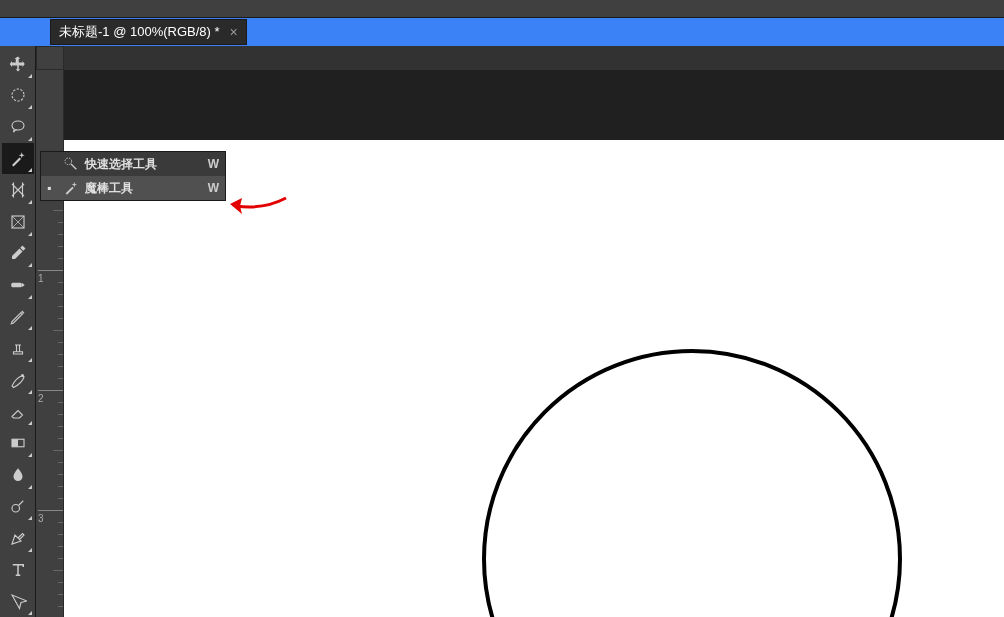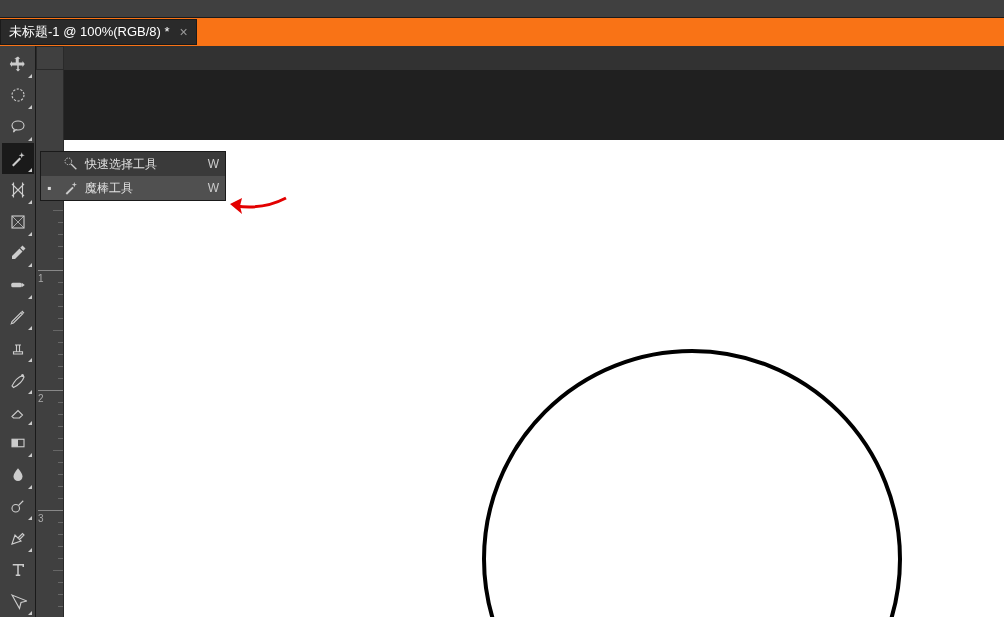--- a/index.html
+++ b/index.html
@@ -13,23 +13,24 @@
       overflow: hidden;
       position: relative;
     }
     .top-bar {
       height: 18px;
       background: #404040;
       border-bottom: 1px solid #1a1a1a;
     }
     .tab-bar {
       height: 28px;
-      background: #f97316;
-      display: flex;
-      align-items: center;
+      background: #3b82f6;
+      display: flex;
+      align-items: center;
+      padding-left: 50px;
     }
     .tab {
       display: flex;
       align-items: center;
       padding: 4px 8px;
       background: #2a2a2a;
       border: 1px solid #1a1a1a;
       color: #fff;
       font-size: 13px;
       height: 26px;
@@ -150,20 +151,21 @@
       border: 1px solid #1a1a1a;
       z-index: 100;
     }
     .flyout-item {
       display: flex;
       align-items: center;
       height: 24px;
       padding: 0 6px;
       cursor: pointer;
       color: #e0e0e0;
+      font-weight: bold;
     }
     .fly-check {
       width: 10px;
       display: inline-block;
     }
     .flyout-item.selected {
       background: #505050;
     }
     .fly-icon {
       width: 20px;

